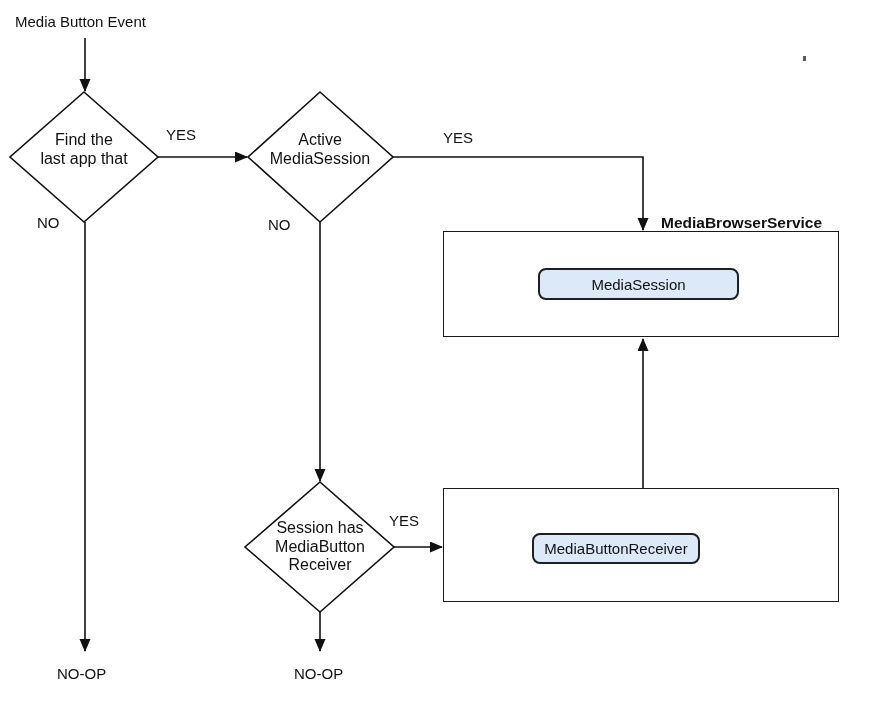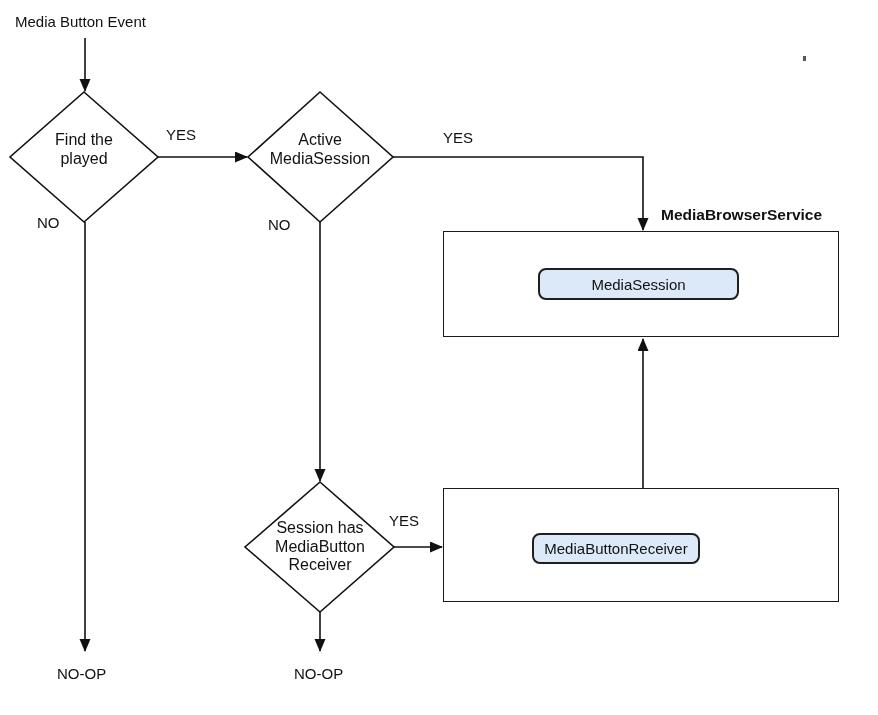--- a/index.html
+++ b/index.html
@@ -21,21 +21,21 @@
   #d1-text  { left:14px;  top:131px; width:140px; }
   #d2-text  { left:250px; top:131px; width:140px;text-align:center; }
   #d3-text  { left:250px; top:519px; width:140px; }
   #yes1 { left:166px; top:126px; }
   #no1  { left:37px;  top:214px; }
   #yes2 { left:443px; top:129px; }
   #no2  { left:268px; top:216px; }
   #yes3 { left:389px; top:512px; }
   #noop-left { left:57px;  top:665px; }
   #noop-mid  { left:294px; top:665px; }
-  #mbs-label { left:661px; top:206px; }
+  #mbs-label { left:661px; top:214px; }
   #br-label  { left:682px; top:467px; }
   #mbs-box { left:443px; top:231px; width:396px; height:106px; }
   #br-box  { left:443px; top:488px; width:396px; height:114px; }
   #ms-pill  { left:538px; top:268px; width:201px; height:32px; }
   #mbr-pill { left:532px; top:533px; width:168px; height:31px; }
   #stray { position:absolute; left:803px; top:56px; width:3px; height:5px; background:#5a5a5a; }
 </style>
 </head>
 <body>
 
@@ -59,21 +59,21 @@
 
     <polygon points="84,92 158,157 84,222 10,157" fill="#ffffff" stroke="#111111" stroke-width="1.6"></polygon>
     <polygon points="320,92 393,157 320,222 248,157" fill="#ffffff" stroke="#111111" stroke-width="1.6"></polygon>
     <polygon points="320,482 394,547 320,612 245,547" fill="#ffffff" stroke="#111111" stroke-width="1.6"></polygon>
   </svg>
 
   <div class="label" id="start-label">Media Button Event</div>
 
   <div class="dlabel" id="d1-text">
     <span>Find the</span>
-    <span>played</span>
+    <span>last app that</span>
   </div>
 
   <div class="dlabel" id="d2-text">
     <span>Active</span>
     <span>MediaSession</span>
   </div>
 
   <div class="dlabel" id="d3-text">
     <span>Session has</span>
     <span>MediaButton</span>

